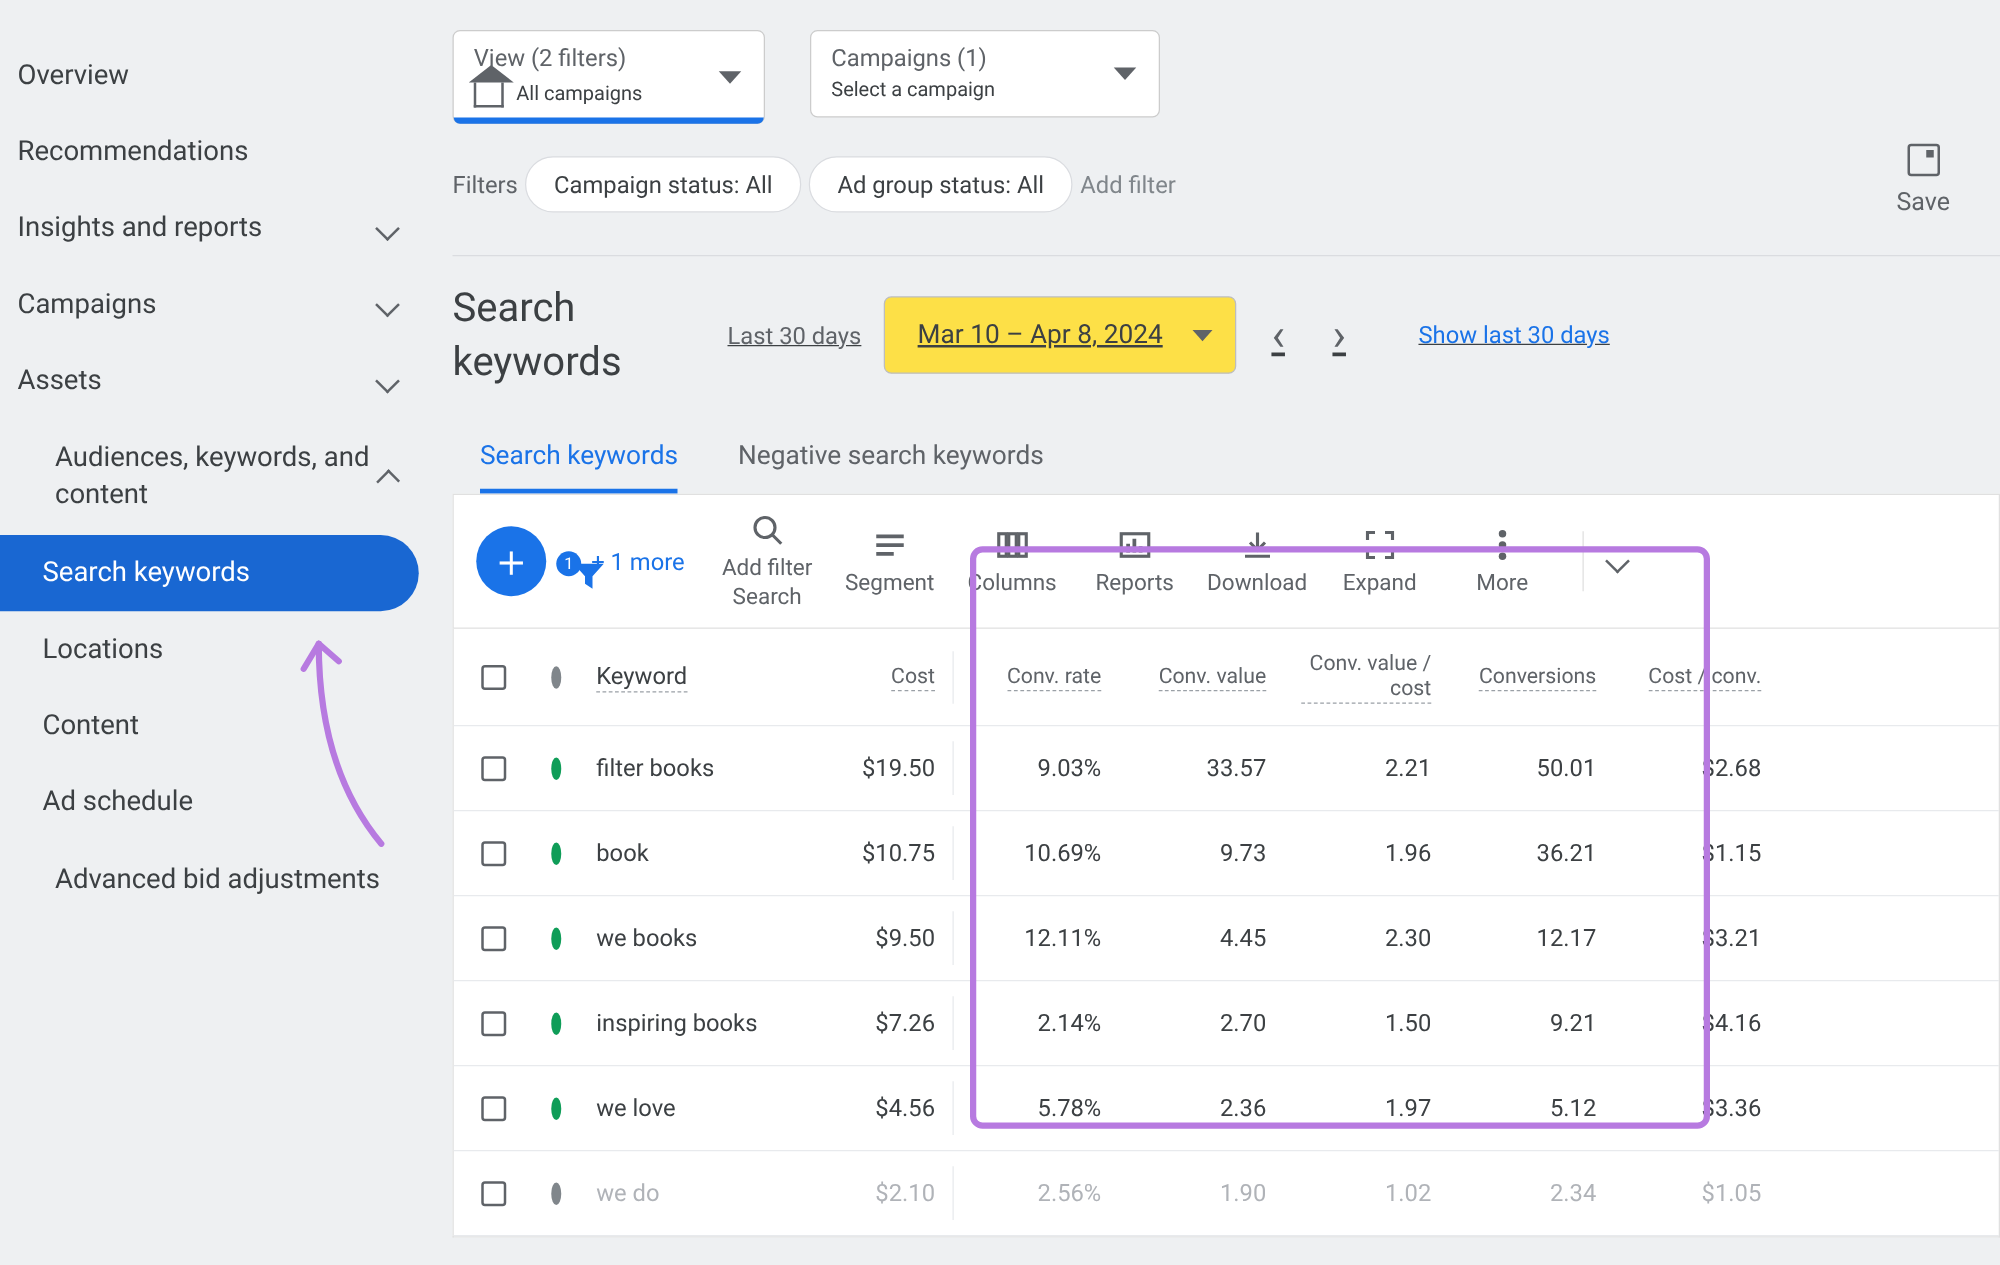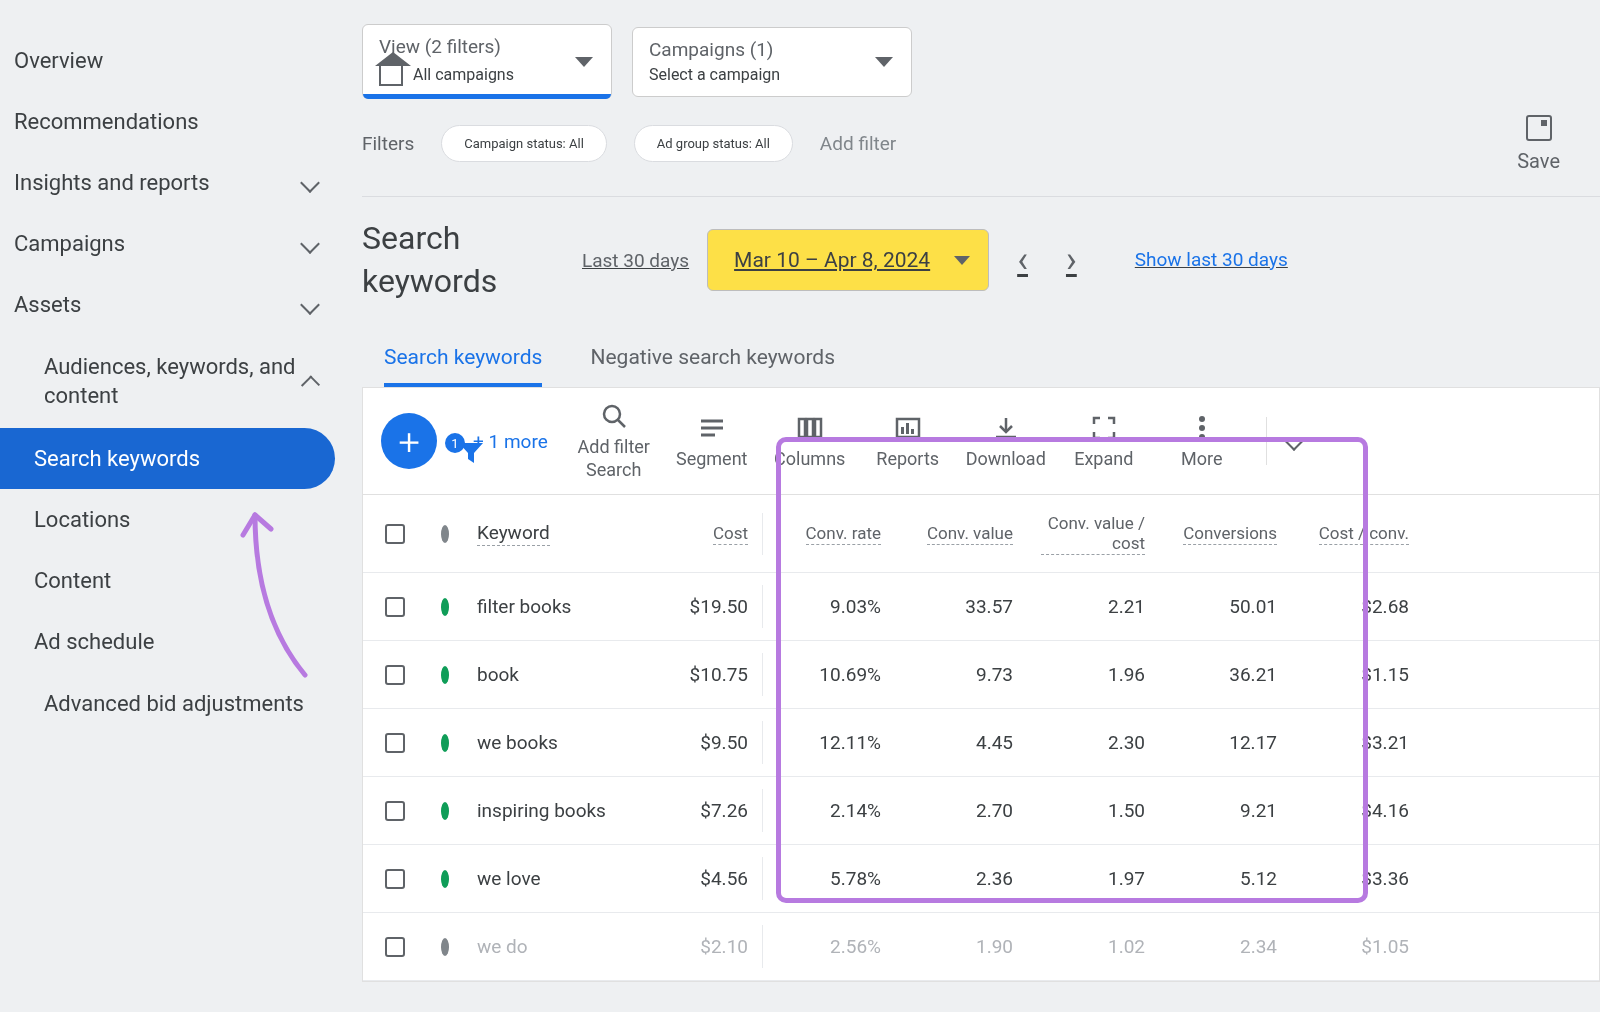--- a/index.html
+++ b/index.html
@@ -63,23 +63,23 @@
     position: absolute;
     left: 362px;
     top: 0;
     width: 1238px;
     height: 1012px;
   }
 
   
   .top-sel {
     display: flex;
-    gap: 20px;
+    gap: 36px;
     margin-top: 24px;
-    align-items: center;
+    align-items: flex-start;
   }
   .sel-card {
     background: #fff;
     border: 1px solid #ccc;
     border-radius: 6px;
     padding: 10px 16px 12px 16px;
     min-width: 250px;
     position: relative;
     font-size: 19px;
     color: #5f6368;
@@ -124,31 +124,31 @@
     width: 0; height: 0;
     border-left: 18px solid transparent;
     border-right: 18px solid transparent;
     border-bottom: 14px solid #5f6368;
   }
 
   
   .filters-row {
     display: flex;
     align-items: center;
-    gap: 27px;
+    gap: 6px;
     margin-top: 26px;
     position: relative;
   }
   .filters-label { font-size: 19px; color: #5f6368; }
   .chip {
     background: #fff;
     border: 1px solid #dadce0;
     border-radius: 24px;
     padding: 10px 22px;
-    font-size: 13px;
+    font-size: 19px;
     color: #3c4043;
     cursor: pointer;
   }
   .add-filter { color: #80868b; font-size: 19px; cursor: pointer; }
   .save-block {
     position: absolute;
     right: 40px;
     top: -10px;
     text-align: center;
     color: #5f6368;

